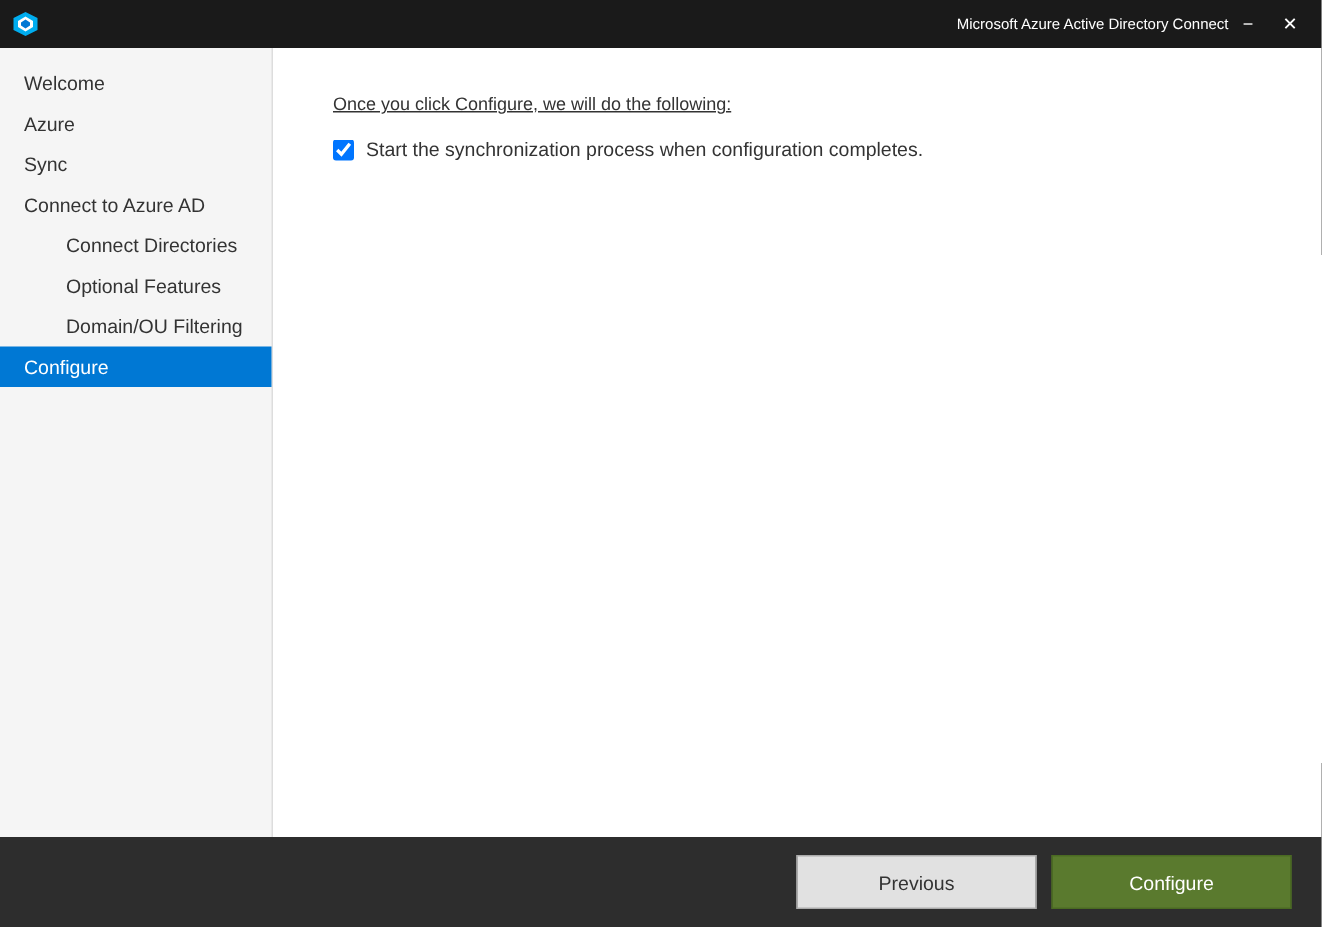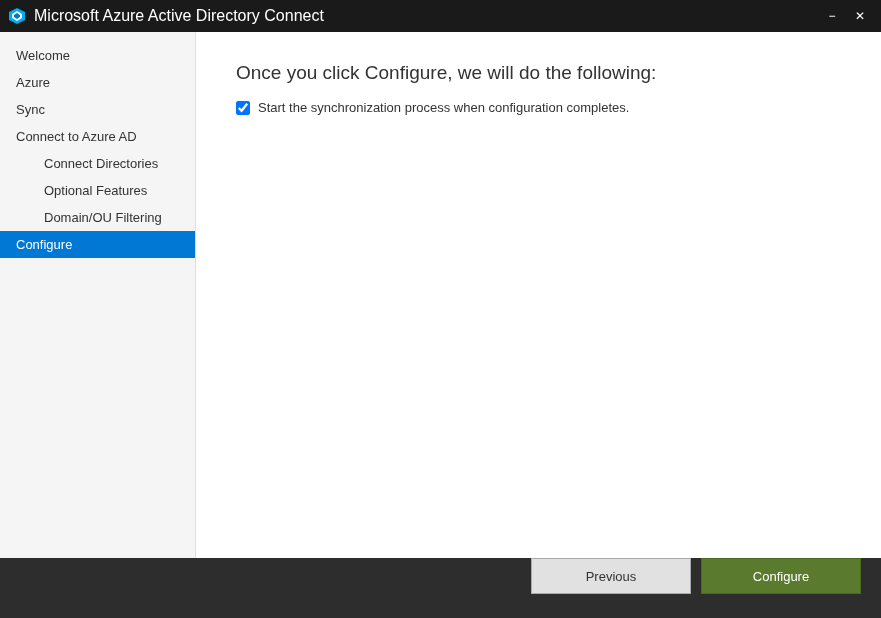--- a/index.html
+++ b/index.html
@@ -35,22 +35,23 @@
 
     .title-bar-icon {
       width: 18px;
       height: 18px;
       margin-right: 8px;
       flex-shrink: 0;
     }
 
     .title-bar-text {
       color: #ffffff;
-      font-size: 16px;
+      font-size: 10px;
       flex: 1;
+      text-align: right;
     }
 
     .title-bar-controls {
       display: flex;
       gap: 2px;
     }
 
     .title-btn {
       width: 26px;
       height: 20px;
@@ -64,21 +65,21 @@
       justify-content: center;
     }
 
     .main-content {
       flex: 1;
       display: flex;
       overflow: hidden;
     }
 
     .sidebar {
-      width: 196px;
+      width: 182px;
       background: #f5f5f5;
       border-right: 1px solid #ddd;
       padding-top: 10px;
       flex-shrink: 0;
     }
 
     .sidebar-item {
       padding: 6px 16px;
       font-size: 13px;
       color: #333;
@@ -103,23 +104,24 @@
     }
 
     .content-title {
       font-size: 28px;
       font-weight: bold;
       color: #1a1a1a;
       margin-bottom: 20px;
     }
 
     .content-description {
-      font-size: 19px;
+      font-size: 12px;
       color: #333;
       margin-bottom: 16px;
+      text-decoration: underline;
     }
 
     .bullet-list {
       list-style: disc;
       padding-left: 24px;
       margin-bottom: 20px;
     }
 
     .bullet-list li {
       font-size: 13px;
@@ -142,20 +144,21 @@
 
     .checkbox-label {
       font-size: 13px;
       color: #333;
     }
 
     .footer {
       height: 60px;
       background: #2d2d2d;
       display: flex;
+      align-items: center;
       justify-content: flex-end;
       padding: 0 20px;
       gap: 10px;
       flex-shrink: 0;
     }
 
     .btn-previous {
       width: 160px;
       height: 36px;
       background: #e1e1e1;

